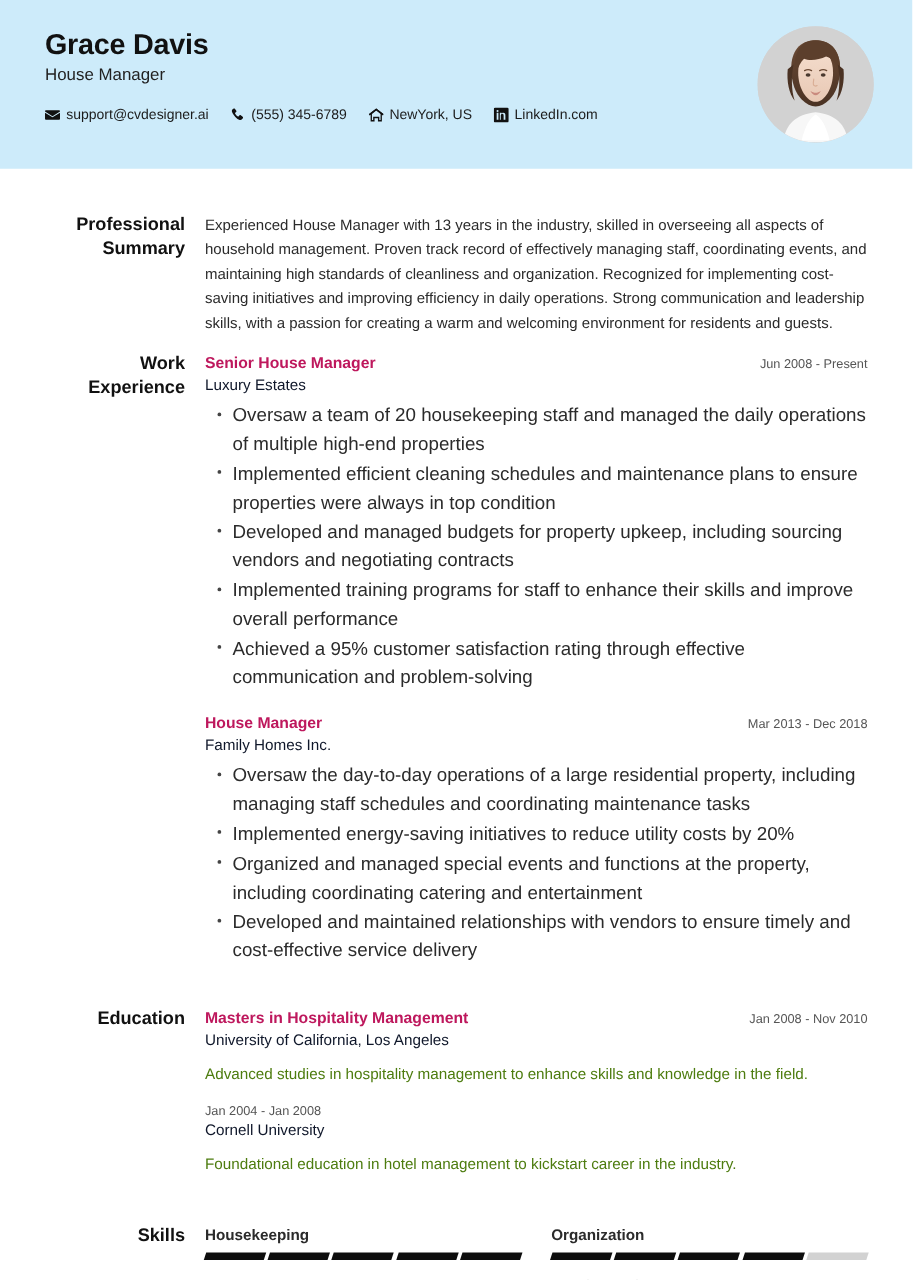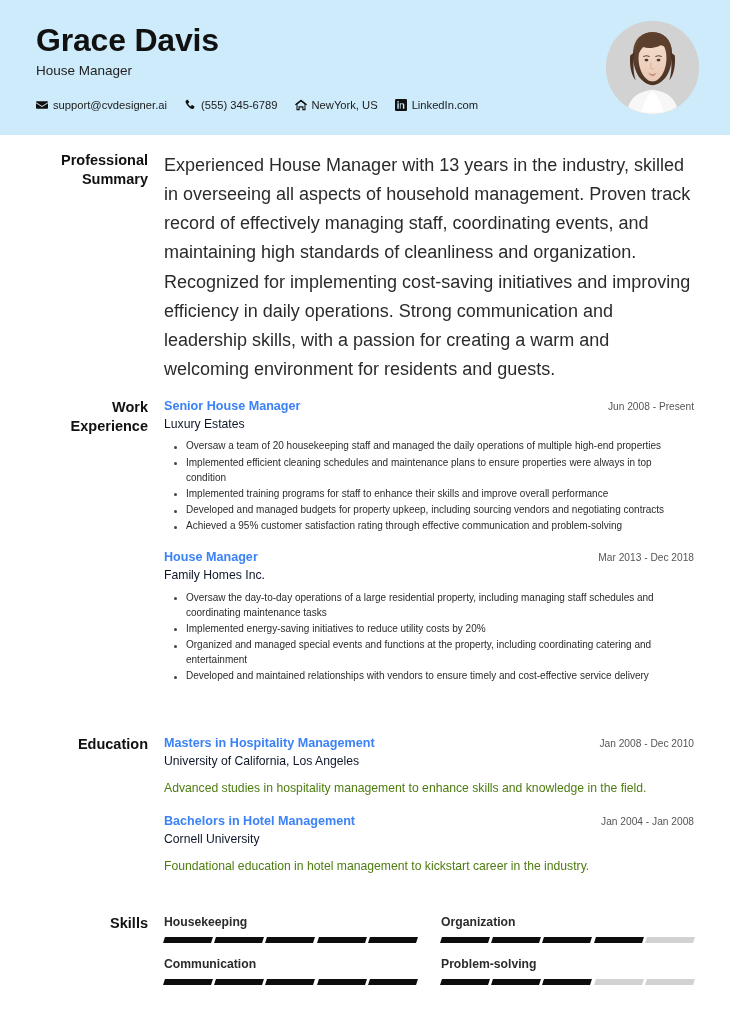--- a/index.html
+++ b/index.html
@@ -12,36 +12,36 @@
   body { width: 730px; height: 1024px; overflow: hidden; position: relative; }
 
   
   .header {
     background: #cdebfa;
     height: 135px;
     padding: 22px 36px 0 36px;
     position: relative;
   }
   .name {
-    font-size: 32px;
+    font-size: 23px;
     font-weight: bold;
     color: #111;
     letter-spacing: -0.2px;
     line-height: 1.15;
   }
   .job-title {
     font-size: 13.5px;
     color: #222;
     margin-top: 4px;
     font-weight: normal;
   }
   .contacts {
     position: absolute;
     left: 36px;
-    top: 99px;
+    top: 86px;
     display: flex;
     align-items: center;
     gap: 17px;
     font-size: 11.2px;
     color: #1b1b1b;
   }
   .contact-item {
     display: flex;
     align-items: center;
     gap: 5px;
@@ -84,44 +84,44 @@
     font-size: 14.5px;
     font-weight: bold;
     color: #111;
     line-height: 1.28;
   }
   .sec-body {
     flex: 1 1 auto;
     min-width: 0;
   }
 
-  #sec-summary { margin-top: 16px; }
+  #sec-summary { margin-top: 36px; }
   .summary-text {
-    font-size: 18px;
+    font-size: 12px;
     line-height: 1.62;
     color: #2b2b2b;
     text-align: left;
   }
 
   #sec-work { margin-top: 14px; }
-  #sec-education { margin-top: 49px; }
+  #sec-education { margin-top: 31px; }
   #sec-skills { margin-top: 37px; }
 
   .entry { margin-bottom: 2px; }
   .entry + .entry { margin-top: 16px; }
   .entry-head {
     display: flex;
     align-items: baseline;
     justify-content: space-between;
     gap: 12px;
   }
   .entry-title {
     font-size: 12.6px;
     font-weight: bold;
-    color: #3b82f6;
+    color: #be185d;
     line-height: 1.35;
   }
   .entry-date {
     font-size: 10.2px;
     color: #555;
     white-space: nowrap;
     flex: 0 0 auto;
   }
   .entry-org {
     font-size: 12.2px;
@@ -129,21 +129,21 @@
     margin-top: 1px;
     line-height: 1.4;
   }
   .bullets {
     list-style: none;
     margin-top: 5px;
   }
   .bullets li {
     position: relative;
     padding-left: 22px;
-    font-size: 10px;
+    font-size: 15px;
     line-height: 1.52;
     color: #2b2b2b;
     margin-bottom: 1px;
   }
   .bullets li::before {
     content: "";
     position: absolute;
     left: 10px;
     top: 7.5px;
     width: 3px;
@@ -278,22 +278,22 @@
 
       <div class="entry">
         <div class="entry-head">
           <div class="entry-title">Senior House Manager</div>
           <div class="entry-date">Jun 2008 - Present</div>
         </div>
         <div class="entry-org">Luxury Estates</div>
         <ul class="bullets">
           <li>Oversaw a team of 20 housekeeping staff and managed the daily operations of multiple high-end properties</li>
           <li>Implemented efficient cleaning schedules and maintenance plans to ensure properties were always in top condition</li>
+          <li>Developed and managed budgets for property upkeep, including sourcing vendors and negotiating contracts</li>
           <li>Implemented training programs for staff to enhance their skills and improve overall performance</li>
-          <li>Developed and managed budgets for property upkeep, including sourcing vendors and negotiating contracts</li>
           <li>Achieved a 95% customer satisfaction rating through effective communication and problem-solving</li>
         </ul>
       </div>
 
       <div class="entry">
         <div class="entry-head">
           <div class="entry-title">House Manager</div>
           <div class="entry-date">Mar 2013 - Dec 2018</div>
         </div>
         <div class="entry-org">Family Homes Inc.</div>
@@ -308,29 +308,28 @@
     </div>
   </div>
 
   <div class="section" id="sec-education">
     <div class="sec-label">Education</div>
     <div class="sec-body">
 
       <div class="entry">
         <div class="entry-head">
           <div class="entry-title">Masters in Hospitality Management</div>
-          <div class="entry-date">Jan 2008 - Dec 2010</div>
+          <div class="entry-date">Jan 2008 - Nov 2010</div>
         </div>
         <div class="entry-org">University of California, Los Angeles</div>
         <div class="entry-desc">Advanced studies in hospitality management to enhance skills and knowledge in the field.</div>
       </div>
 
       <div class="entry">
         <div class="entry-head">
-          <div class="entry-title">Bachelors in Hotel Management</div>
           <div class="entry-date">Jan 2004 - Jan 2008</div>
         </div>
         <div class="entry-org">Cornell University</div>
         <div class="entry-desc">Foundational education in hotel management to kickstart career in the industry.</div>
       </div>
 
     </div>
   </div>
 
   <div class="section" id="sec-skills">

